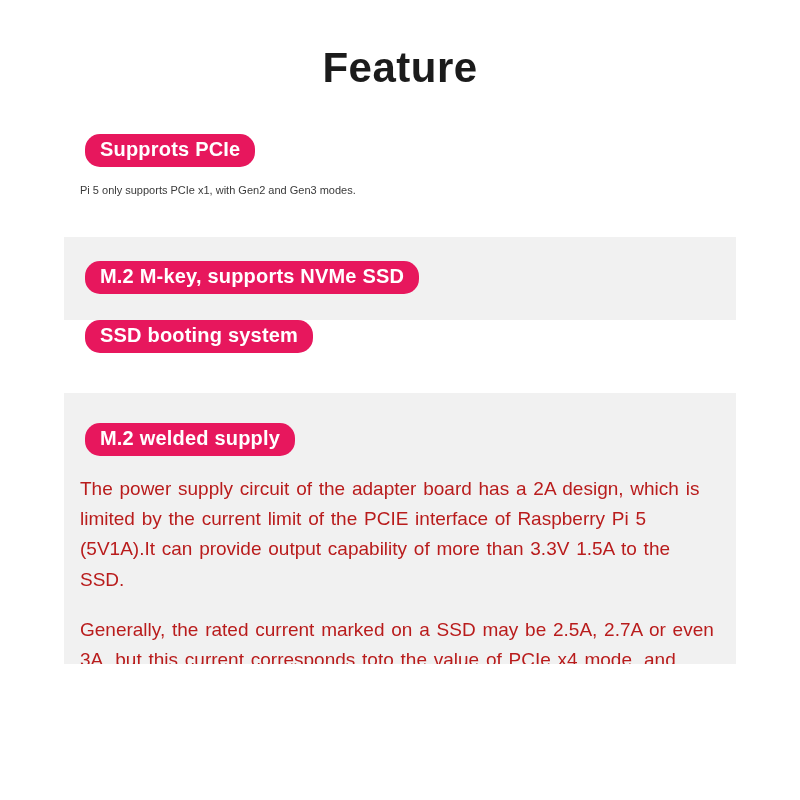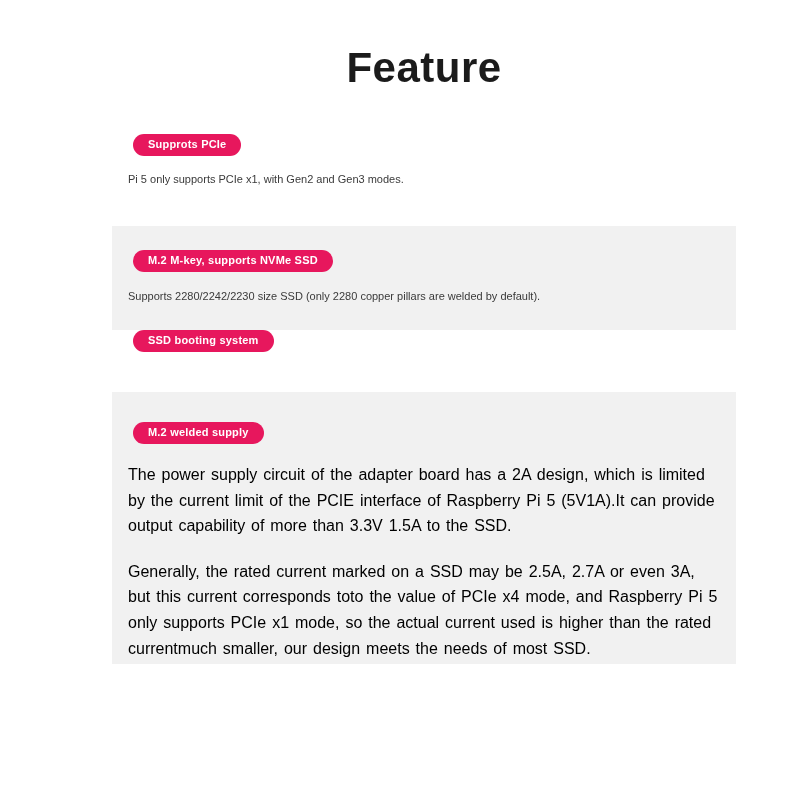--- a/index.html
+++ b/index.html
@@ -7,37 +7,37 @@
     --badge-text:#ffffff;
     --highlight-bg:#f1f1f1;
   }
   *{box-sizing:border-box;}
   html,body{margin:0;padding:0;}
   body{
     width:800px;height:800px;background:#ffffff;
     font-family:"Liberation Sans", sans-serif;
     color:#3b3b3b;
   }
-  .page{width:800px;height:664px;overflow:hidden;padding-left:48px;}
+  .page{width:800px;height:664px;overflow:hidden;}
   .page-title{
     text-align:center;
     font-size:42px;
     font-weight:800;
     color:#1b1b1b;
     letter-spacing:0.5px;
     margin:44px 0 0 0;
   }
   .section{
     padding:0 80px;
   }
   .section .badge{
     display:inline-block;
     background:var(--badge-bg);
     color:var(--badge-text);
-    font-size:11px;
+    font-size:20px;
     font-weight:700;
     padding:4px 15px 6px 15px;
     border-radius:15px;
     margin-left:5px;
     letter-spacing:0.2px;
   }
   .section p{
     font-size:11px;
     line-height:1.5;
     margin:15px 0 0 0;
@@ -51,43 +51,42 @@
   }
   .band p{margin-top:16px;}
   .oneline{white-space:nowrap;}
   .sec-3{}
   .band-power{
     margin-top:40px;
     padding-top:30px;
     min-height:280px;
   }
   .band-power p{
-    font-size:16px;
+    font-size:19px;
     line-height:1.6;
     word-spacing:1.5px;
-    color:#000000;
+    color:#b91c1c;
     margin-top:18px;
   }
   .band-power p + p{margin-top:20px;}
 </style>
 </head>
 <body>
 
 <div class="page">
 
   <h1 class="page-title">Feature</h1>
 
   <div class="section sec-1">
     <span class="badge">Supprots PCIe</span>
     <p>Pi 5 only supports PCIe x1, with Gen2 and Gen3 modes.</p>
   </div>
 
   <div class="section band">
     <span class="badge">M.2 M-key, supports NVMe SSD</span>
-    <p class="oneline">Supports 2280/2242/2230 size SSD (only 2280 copper pillars are welded by default).</p>
   </div>
 
   <div class="section sec-3">
     <span class="badge">SSD booting system</span>
   </div>
 
   <div class="section band band-power">
     <span class="badge">M.2 welded supply</span>
     <p>The power supply circuit of the adapter board has a 2A design, which is limited by the current limit of the PCIE interface of Raspberry Pi 5 (5V1A).It can provide output capability of more than 3.3V 1.5A to the SSD.</p>
     <p>Generally, the rated current marked on a SSD may be 2.5A, 2.7A or even 3A, but this current corresponds toto the value of PCIe x4 mode, and Raspberry Pi 5 only supports PCIe x1 mode, so the actual current used is higher than the rated currentmuch smaller, our design meets the needs of most SSD.</p>

